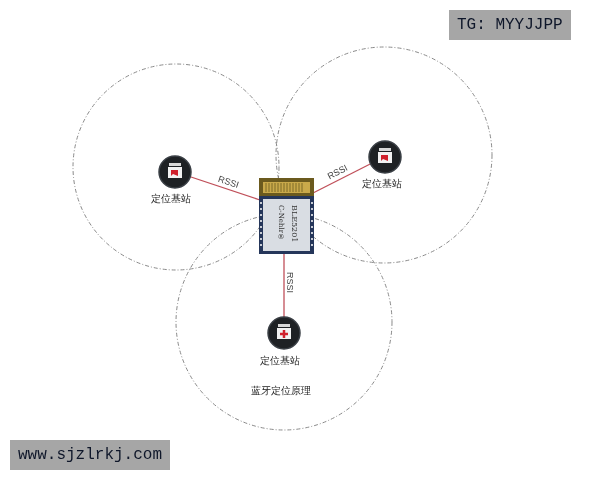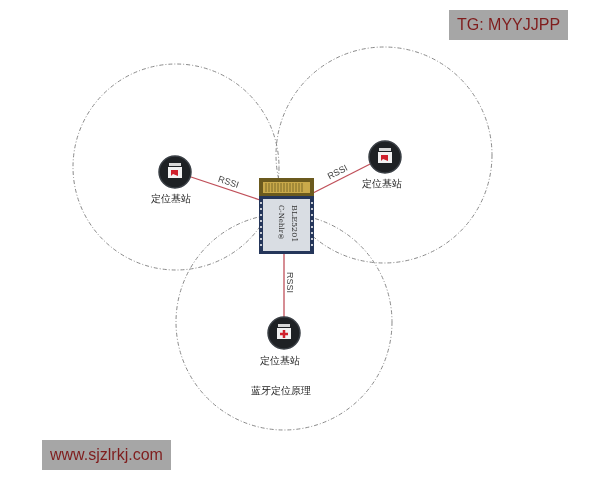--- a/index.html
+++ b/index.html
@@ -1,22 +1,22 @@
 <!DOCTYPE html>
 <html><head>
 <meta charset="utf-8">
 <style>
   html, body { margin:0; padding:0; }
   body { width:600px; height:480px; background:#ffffff; position:relative; overflow:hidden;
          font-family:"DejaVu Sans", sans-serif; }
   .stage { position:absolute; left:0; top:0; width:600px; height:480px; }
   .label { position:absolute; font-size:10px; color:#222; white-space:nowrap; }
   .rssi { position:absolute; font-size:9px; color:#444; white-space:nowrap; font-family:"Liberation Sans", sans-serif; }
-  .watermark { position:absolute; background:#a6a6a6; color:#7f1d1d;
-               font-family:Liberation Sans, sans-serif; font-size:16px; padding:0 8px;
+  .watermark { position:absolute; background:#a6a6a6; color:#0f172a;
+               font-family:Liberation Mono, monospace; font-size:16px; padding:0 8px;
                line-height:30px; }
   .chip-text { position:absolute; font-family:"DejaVu Serif", serif; font-size:8px; color:#333;
                writing-mode:vertical-rl; white-space:nowrap; }
 </style>
 </head>
 <body>
 
 <div class="stage">
   <svg width="600" height="480" viewBox="0 0 600 480" style="position:absolute;left:0;top:0">
 
@@ -98,14 +98,14 @@
   <div class="rssi" style="left:327px; top:167px; transform:rotate(-27deg);">RSSI</div>
   <div class="rssi" style="left:283px; top:272px; transform:rotate(90deg); transform-origin:left top; margin-left:12px;">RSSI</div>
 
   <div class="label" style="left:151px; top:192px;">定位基站</div>
   <div class="label" style="left:362px; top:177px;">定位基站</div>
   <div class="label" style="left:260px; top:354px;">定位基站</div>
 
   <div class="label" style="left:251px; top:384px;">蓝牙定位原理</div>
 
   <div class="watermark" style="left:449px; top:10px; height:30px;">TG: MYYJJPP</div>
-  <div class="watermark" style="left:10px; top:440px; height:30px;margin-left:32px;">www.sjzlrkj.com</div>
+  <div class="watermark" style="left:10px; top:440px; height:30px;">www.sjzlrkj.com</div>
 </div>
 
 </body></html>

